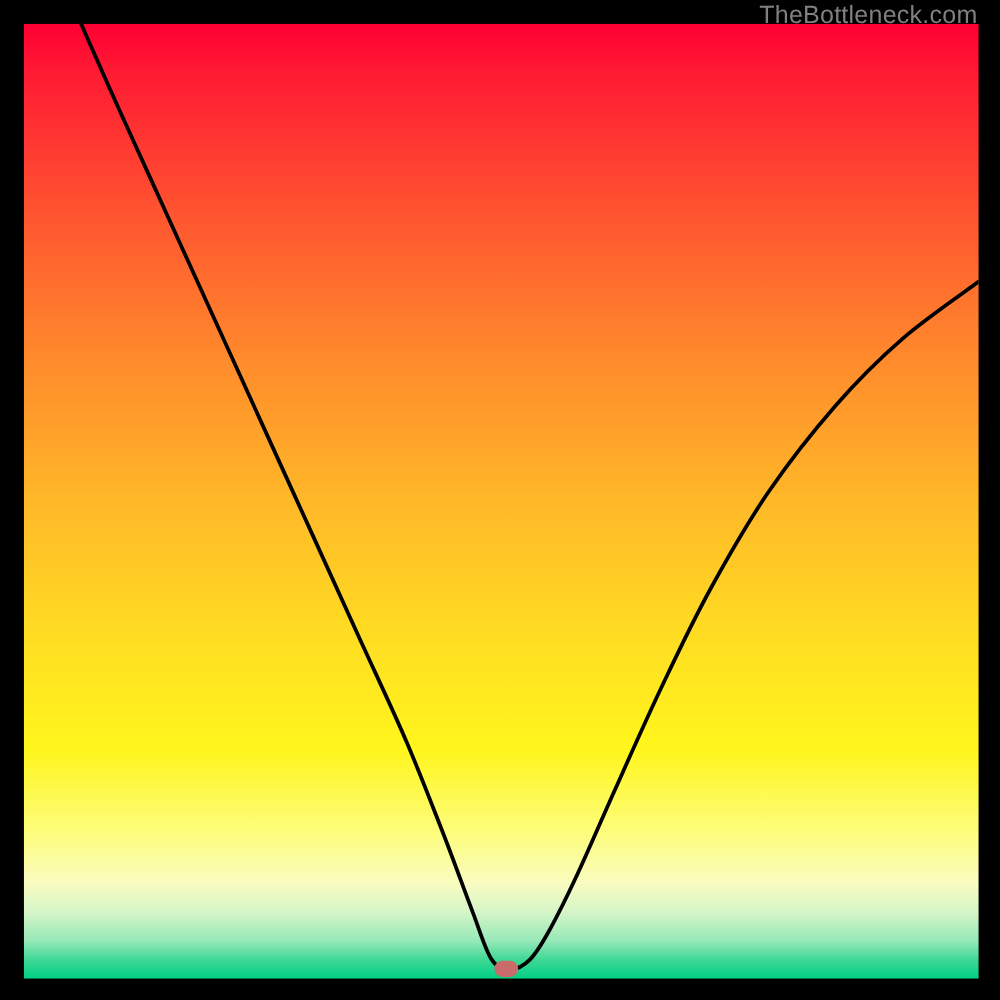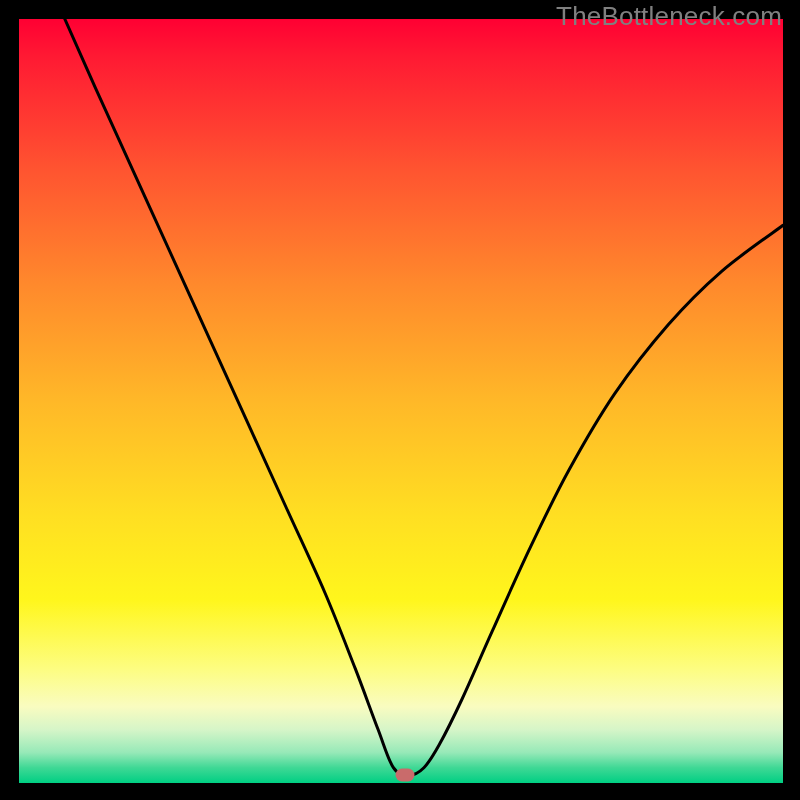--- a/index.html
+++ b/index.html
@@ -36,21 +36,21 @@
       #97e9b8 96%,
       #3fd895 98%,
       #00cf83 100%
     );
   }
   .watermark {
     position: absolute;
     top: 1px;
     right: 18px;
     color: #808080;
-    font-size: 26px;
+    font-size: 20px;
     font-weight: 400;
     letter-spacing: 0.2px;
     z-index: 10;
   }
   .curve-svg {
     position: absolute;
     inset: 0;
     z-index: 5;
   }
   .curve-path {

